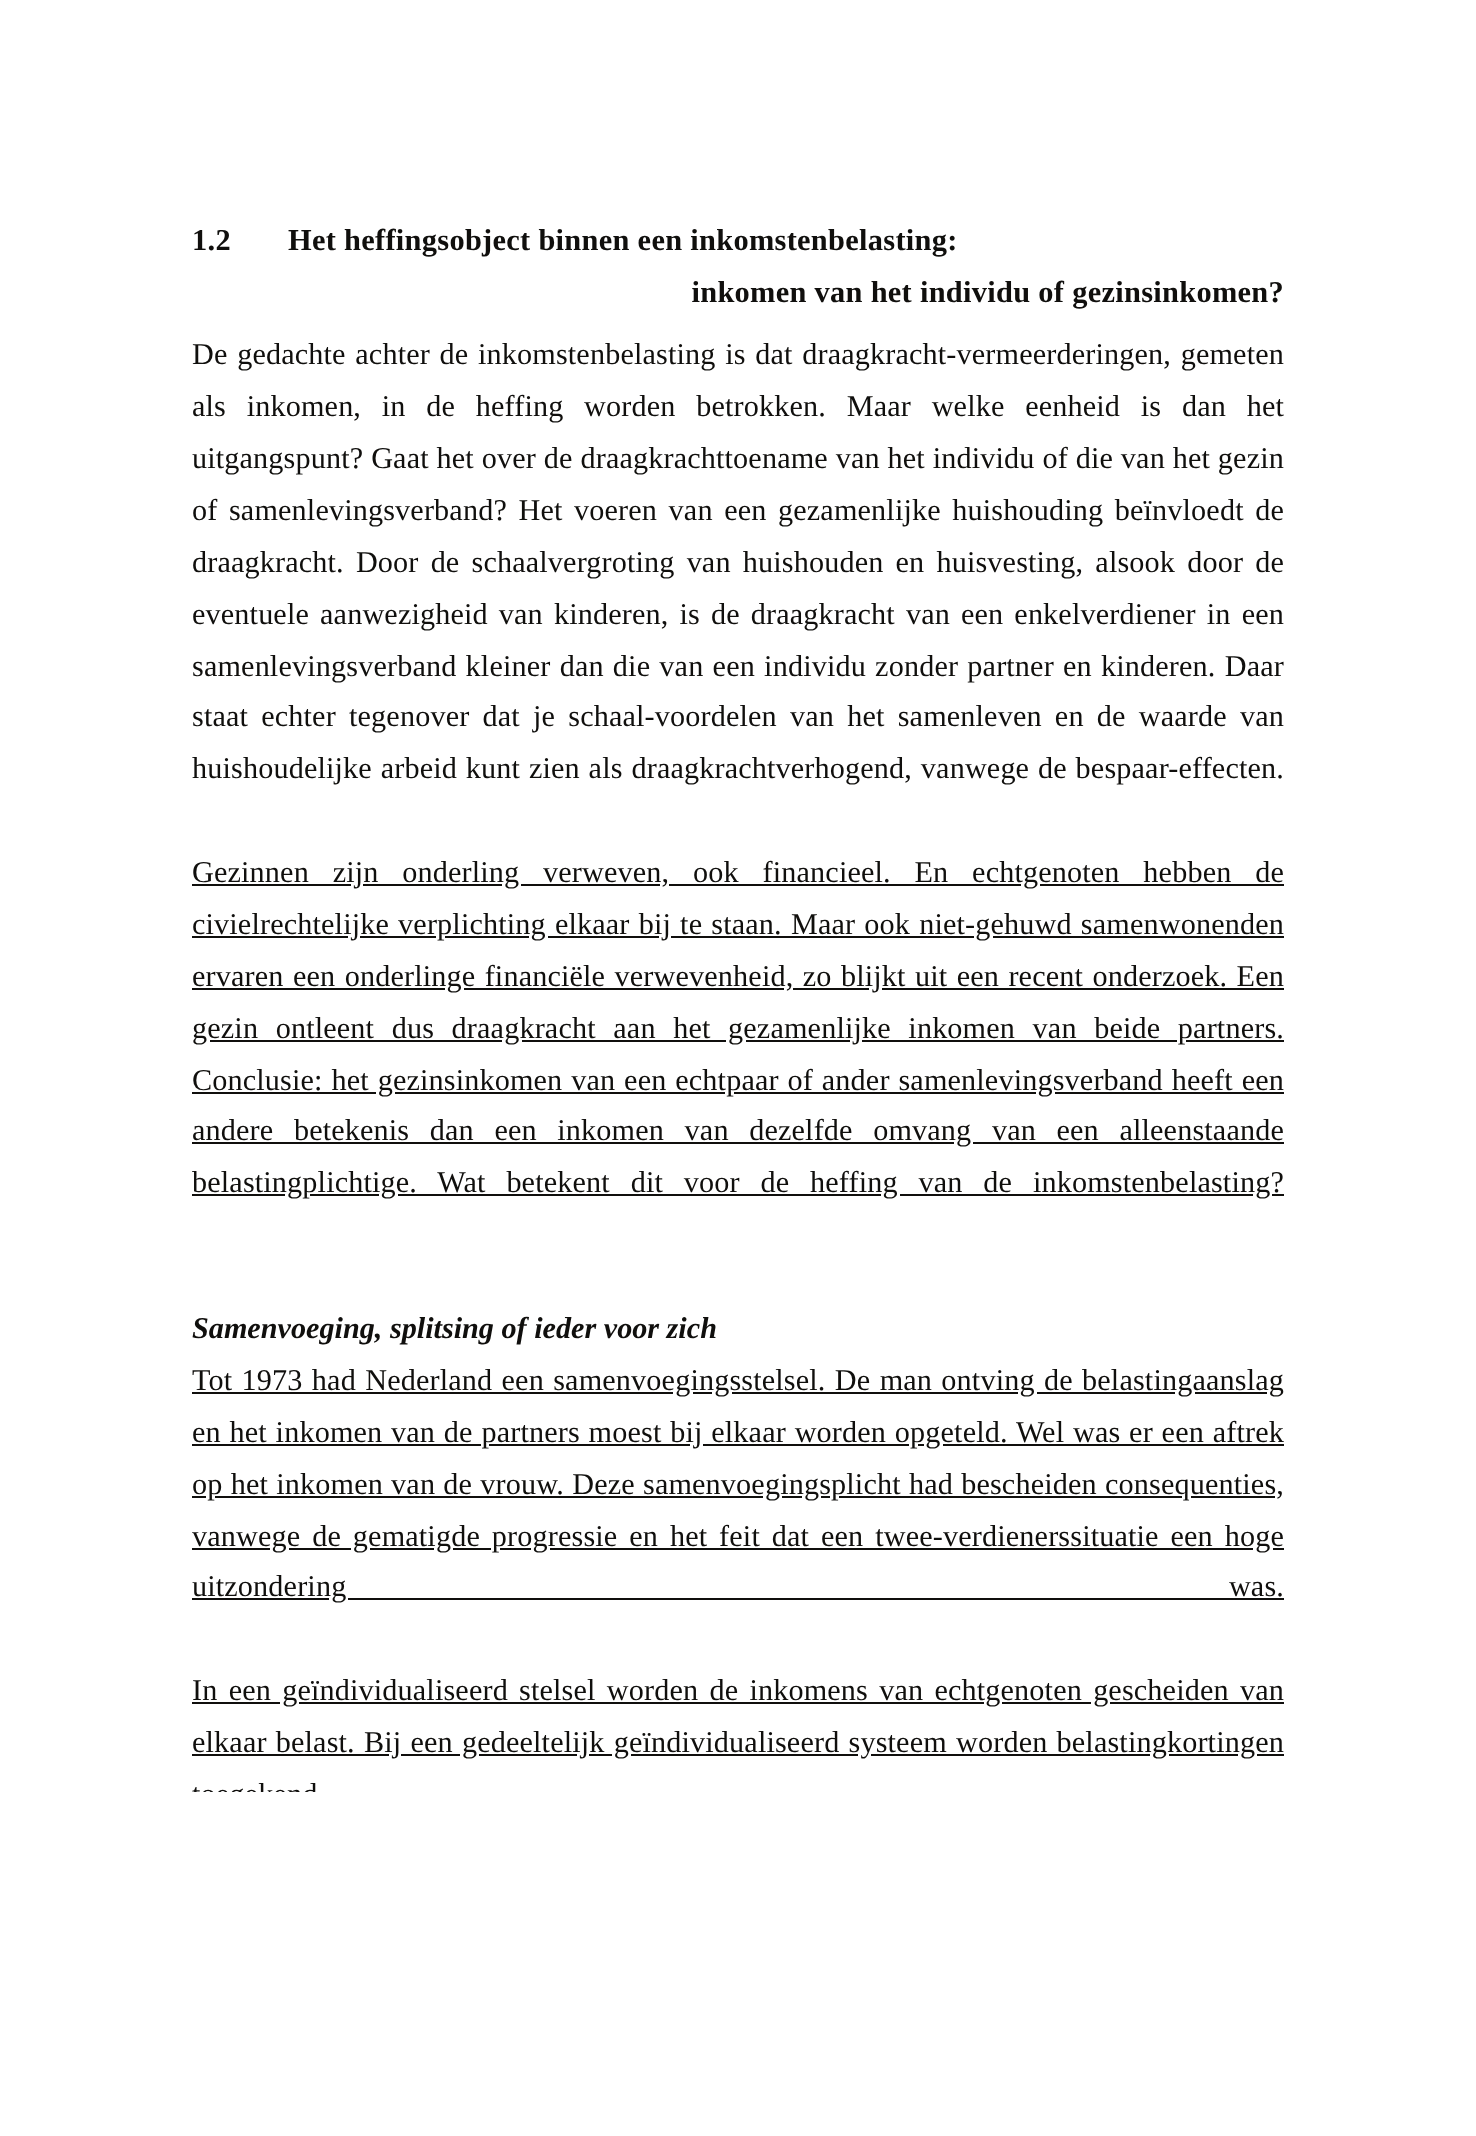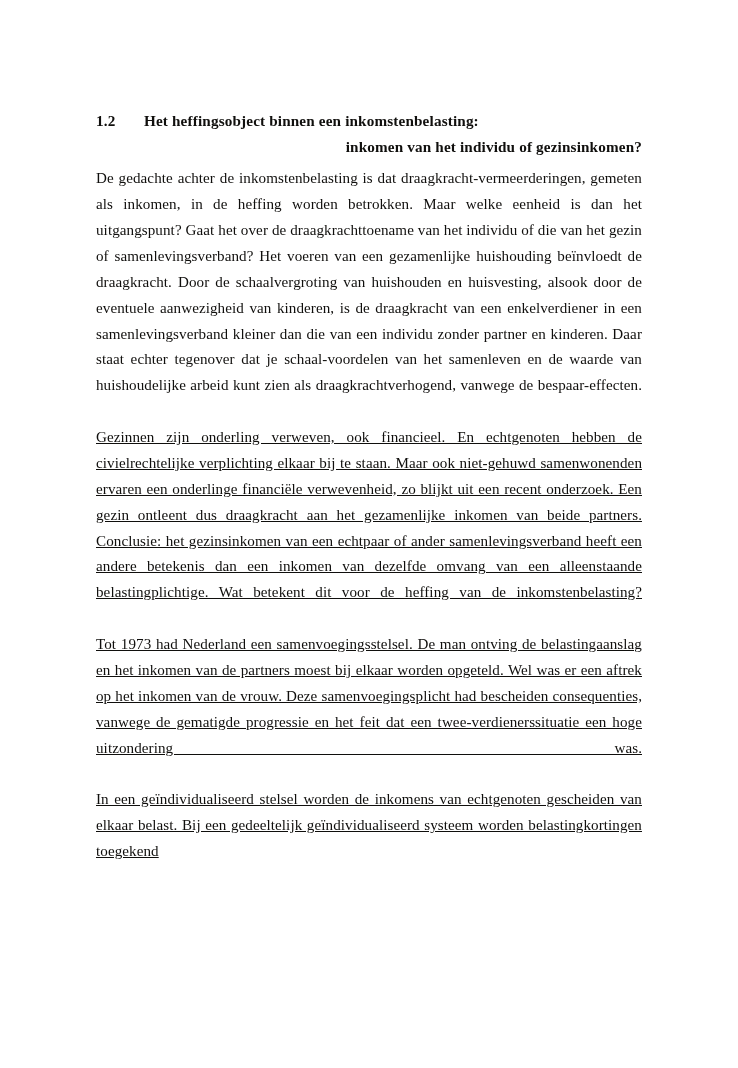--- a/index.html
+++ b/index.html
@@ -86,20 +86,21 @@
   <div class="content">
 
     <h2 class="section-heading">
       <span class="num">1.2</span><span class="htext">Het heffingsobject binnen een inkomstenbelasting:</span>
       <span class="line2">inkomen van het individu of gezinsinkomen?</span>
     </h2>
 
     <p class="body">De gedachte achter de inkomstenbelasting is dat draagkracht-vermeerderingen, gemeten als inkomen, in de heffing worden betrokken. Maar welke eenheid is dan het uitgangspunt? Gaat het over de draagkrachttoename van het individu of die van het gezin of samenlevingsverband? Het voeren van een gezamenlijke huishouding beïnvloedt de draagkracht. Door de schaalvergroting van huishouden en huisvesting, alsook door de eventuele aanwezigheid van kinderen, is de draagkracht van een enkelverdiener in een samenlevingsverband kleiner dan die van een individu zonder partner en kinderen. Daar staat echter tegenover dat je schaal-voordelen van het samenleven en de waarde van huishoudelijke arbeid kunt zien als draagkrachtverhogend, vanwege de bespaar-effecten.</p>
     <p class="body tight">Gezinnen zijn onderling verweven, ook financieel. En echtgenoten hebben de civielrechtelijke verplichting elkaar bij te staan. Maar ook niet-gehuwd samenwonenden ervaren een onderlinge financiële verwevenheid, zo blijkt uit een recent onderzoek. Een gezin ontleent dus draagkracht aan het gezamenlijke inkomen van beide partners. Conclusie: het gezinsinkomen van een echtpaar of ander samenlevingsverband heeft een andere betekenis dan een inkomen van dezelfde omvang van een alleenstaande belastingplichtige. Wat betekent dit voor de heffing van de inkomstenbelasting?</p>
 
+    <div class="subheading">Samenvoeging, splitsing of ieder voor zich</div>
 
     <p class="body tight">Tot 1973 had Nederland een samenvoegingsstelsel. De man ontving de belastingaanslag en het inkomen van de partners moest bij elkaar worden opgeteld. Wel was er een aftrek op het inkomen van de vrouw. Deze samenvoegingsplicht had bescheiden consequenties, vanwege de gematigde progressie en het feit dat een twee-verdienerssituatie een hoge uitzondering was.</p>
     <p class="body tight">In een geïndividualiseerd stelsel worden de inkomens van echtgenoten gescheiden van elkaar belast. Bij een gedeeltelijk geïndividualiseerd systeem worden belastingkortingen toegekend</p>
 
   </div>
 
   <div class="folio">12</div>
 </div>
 
 </body></html>

